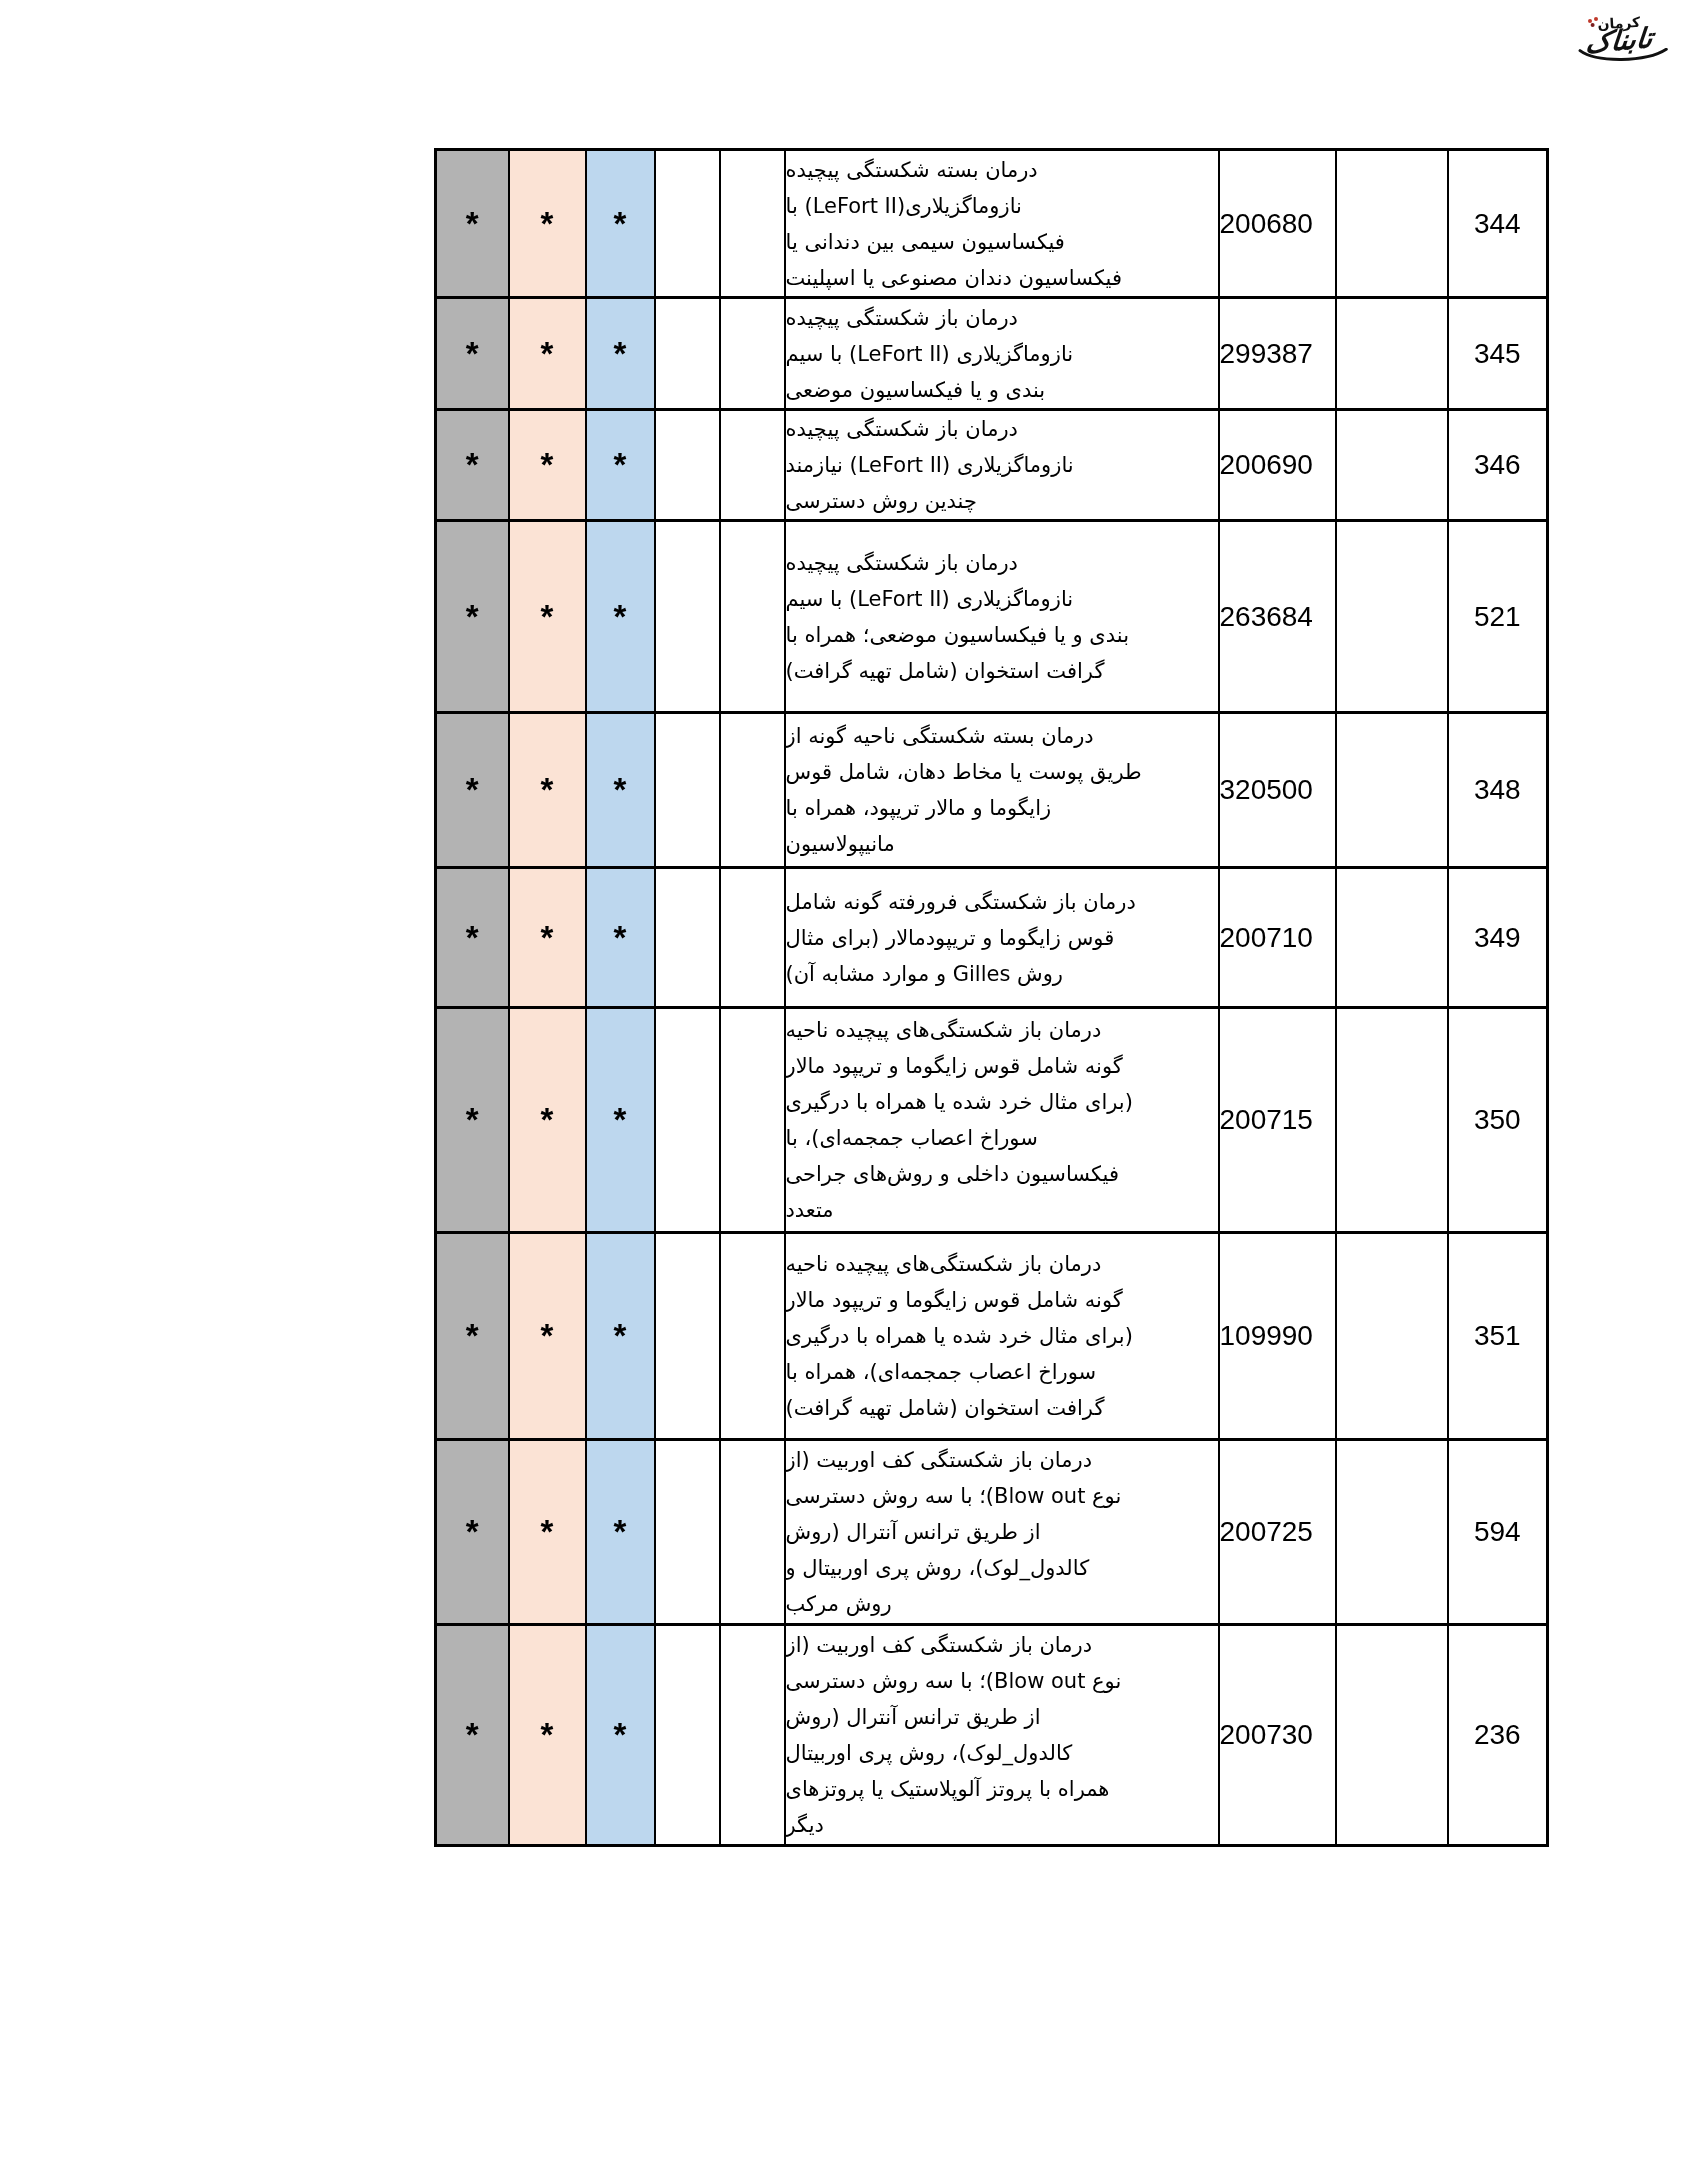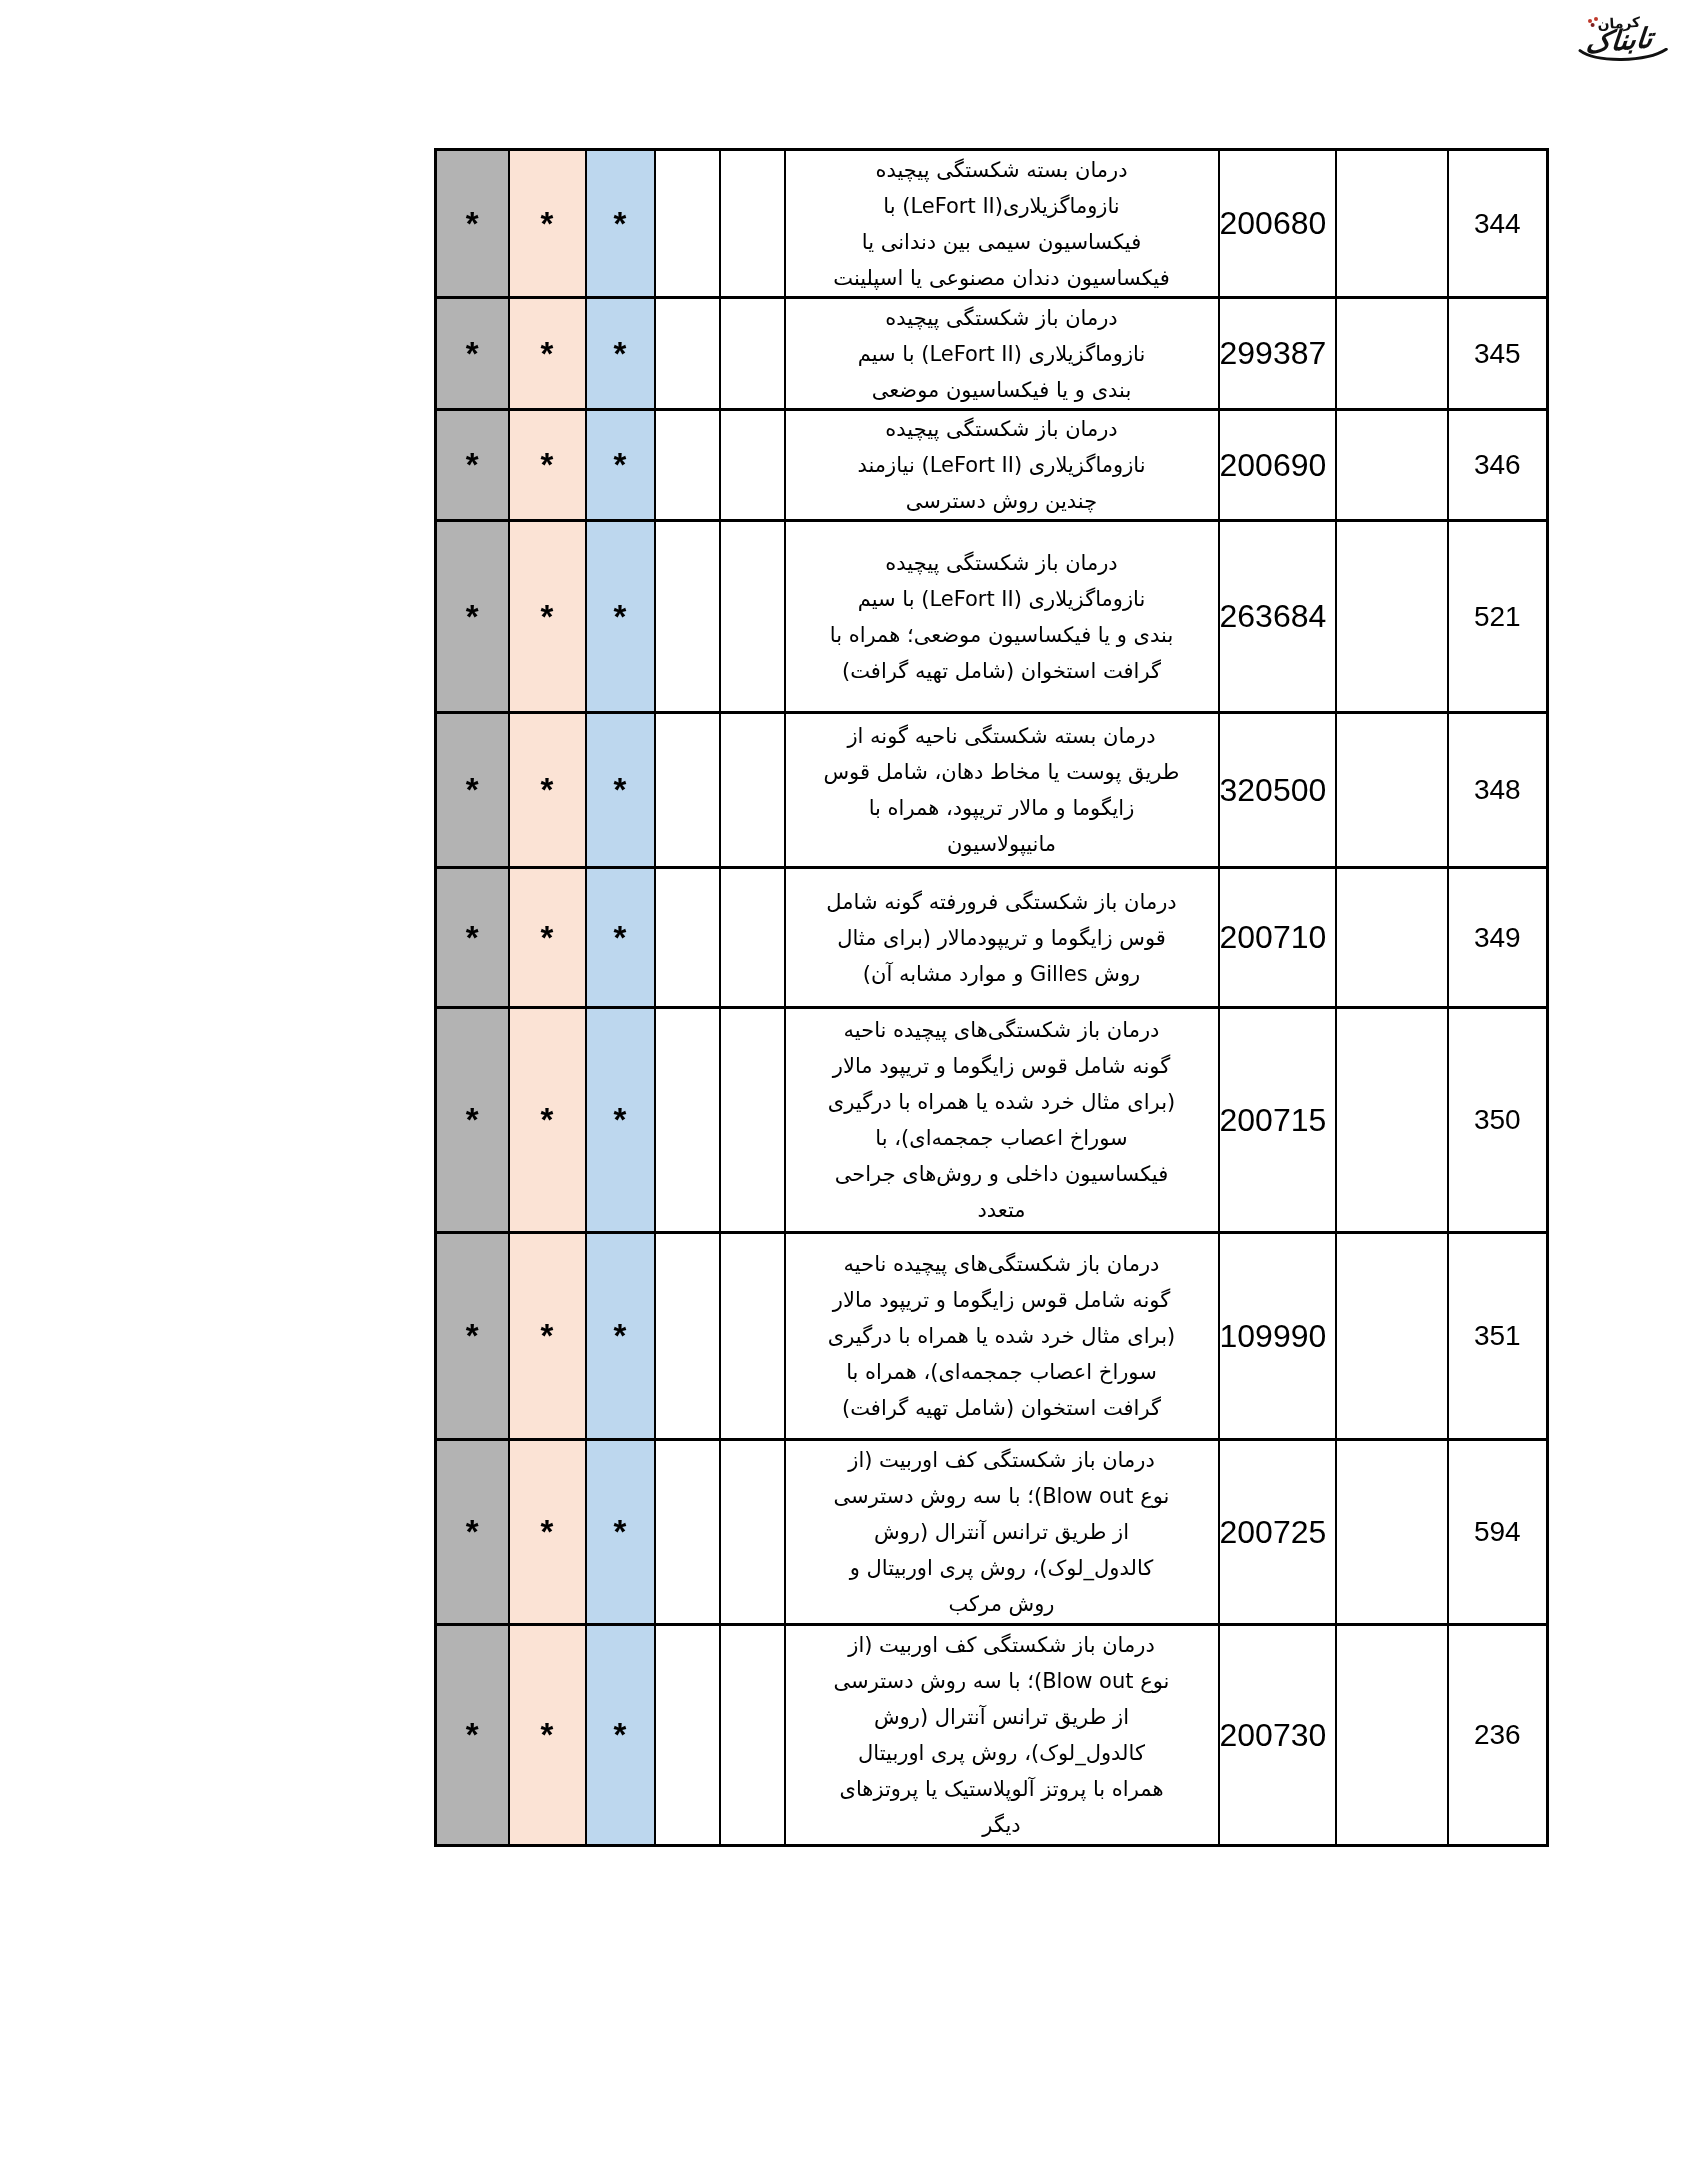--- a/index.html
+++ b/index.html
@@ -76,33 +76,33 @@
     font-weight: bold;
     font-size: 33px;
     color: #000;
   }
   td.flag.gray  { background: var(--flag-gray,  #b3b3b3); }
   td.flag.peach { background: var(--flag-peach, #fbe3d5); }
   td.flag.blue  { background: var(--flag-blue,  #bdd7ee); }
   td.spacer { background: #ffffff; }
   td.desc {
     direction: rtl;
-    text-align: center;
+    text-align: left;
     white-space: pre-line;
     font-family: "DejaVu Sans", sans-serif;
     font-size: 21px;
     line-height: 36px;
     color: #000;
     padding: 1.3px 3.3px 1.3px 2.6px;
   }
   td.code {
     direction: ltr;
     text-align: left;
     font-family: "Liberation Sans", sans-serif;
-    font-size: 32px;
+    font-size: 28px;
     color: #000;
     padding-left: 3.3px;
   }
   td.num {
     text-align: center;
     font-family: "Liberation Sans", sans-serif;
     font-weight: normal;
     font-size: 28px;
     color: #000;
   }

